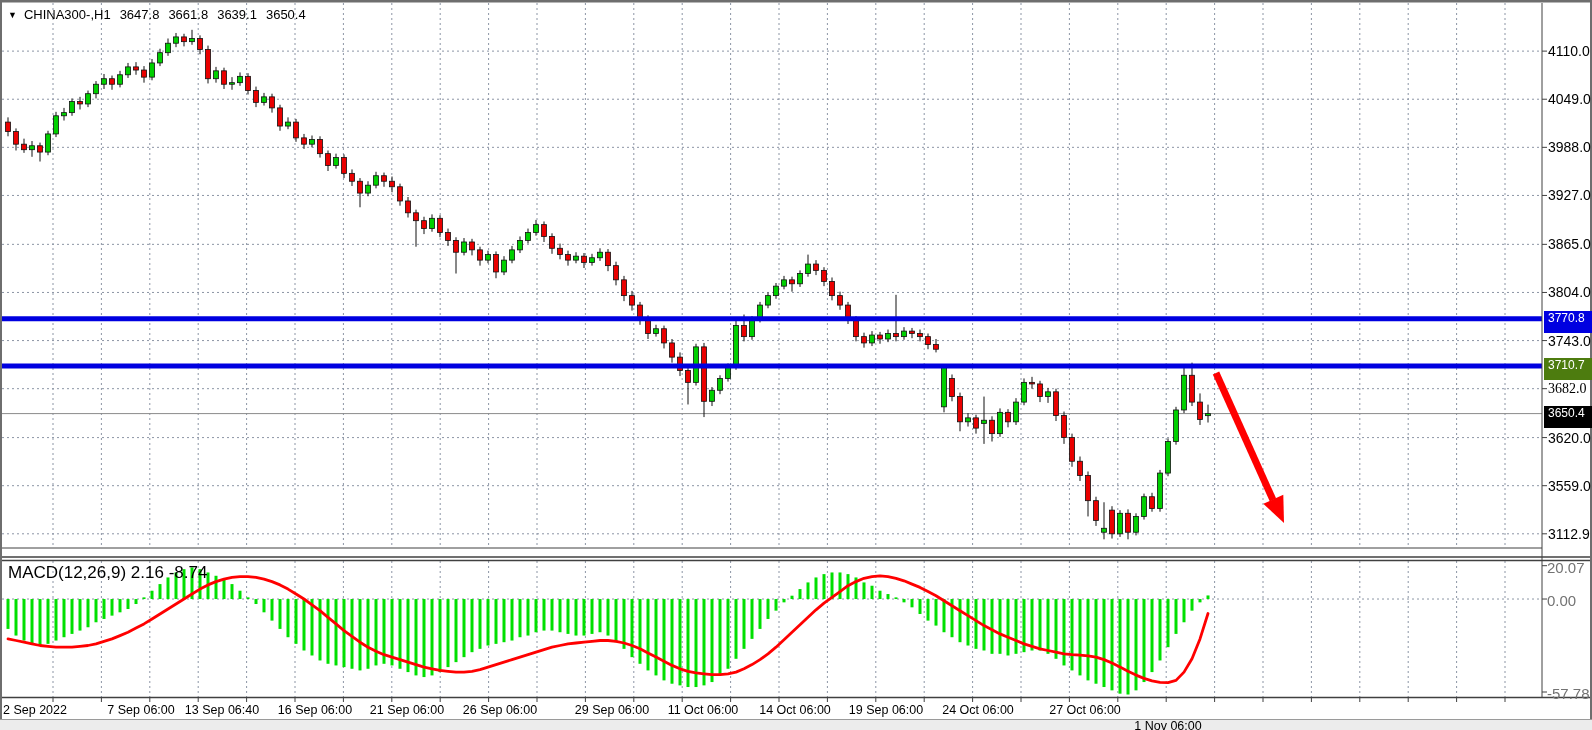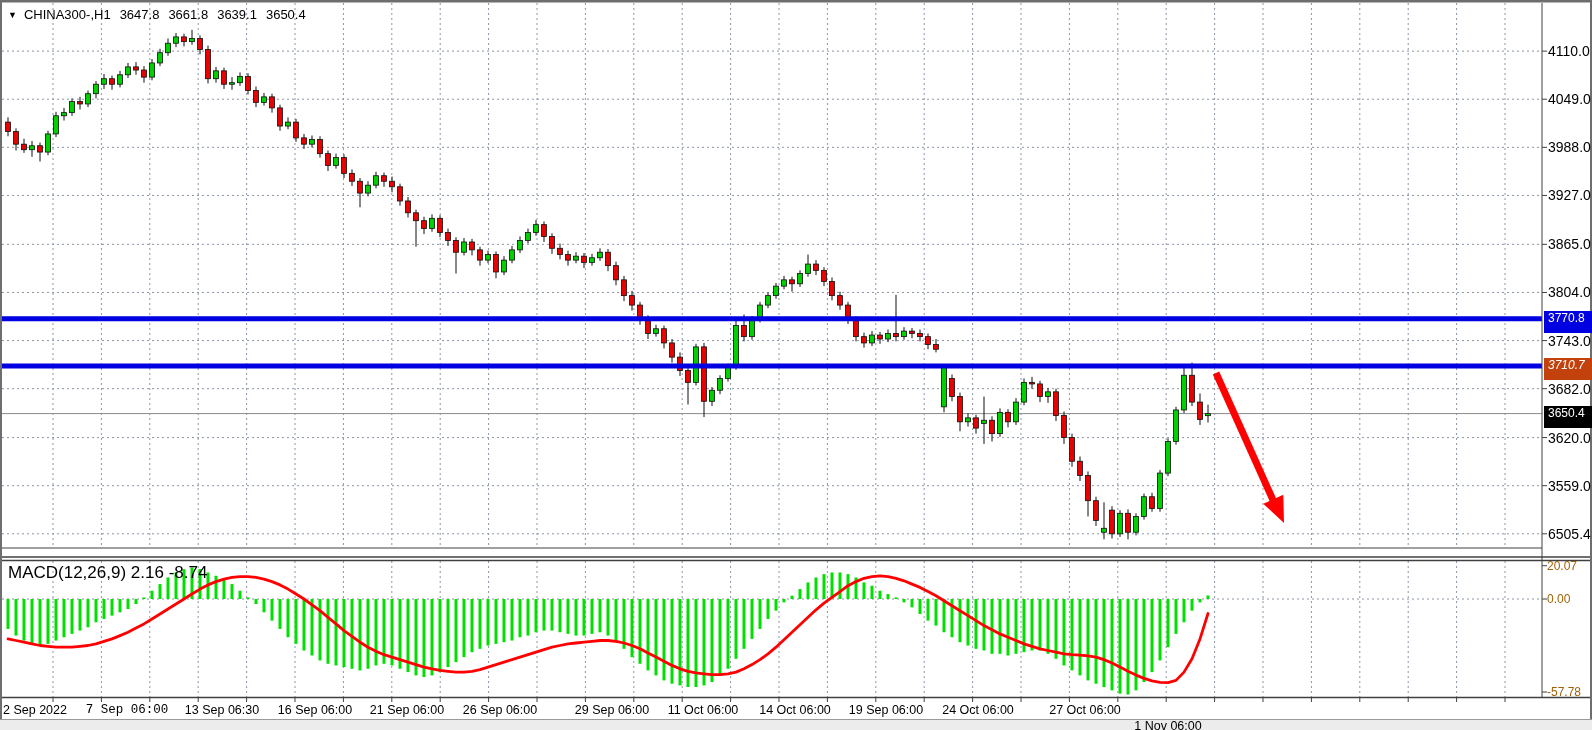--- a/index.html
+++ b/index.html
@@ -6,21 +6,21 @@
   #win{position:relative;width:1592px;height:730px;background:#ffffff;overflow:hidden;
        font-family:"Liberation Sans",sans-serif;border:0;}
   #chart-svg{position:absolute;left:0;top:0;}
   #header{position:absolute;left:8px;top:7px;display:flex;align-items:center;gap:0;
           font-size:13px;color:#000;white-space:pre;z-index:30;}
   #header .tri{font-size:9px;margin-right:7px;color:#000;}
   #header span.v{margin-left:9px;}
   #macd-label{position:absolute;left:8px;top:563px;font-size:17px;color:#000;z-index:30;}
   .pr-label{position:absolute;left:1548px;font-size:14px;color:#000;z-index:20;}
   .t-label{position:absolute;top:703px;font-size:12.5px;color:#000;transform:translateX(-50%);z-index:20;white-space:nowrap;}
-  .m-label{position:absolute;left:1547px;font-size:12px;color:#a16207;z-index:20;}
+  .m-label{position:absolute;left:1547px;font-size:15px;color:#737373;z-index:20;}
   .px-mark{position:absolute;left:1544px;width:48px;height:22px;line-height:15px;
            font-size:12px;color:#fff;padding-left:4px;box-sizing:border-box;z-index:25;}
   #price-axis{position:absolute;left:1542px;top:0;width:50px;height:697px;z-index:15;}
   #time-axis{position:absolute;left:0;top:698px;width:1592px;height:21px;z-index:15;}
   #bottom-strip{position:absolute;left:0;top:719px;width:1592px;height:11px;background:#ececec;
                 border-top:1px solid #9a9a9a;z-index:5;}
 </style>
 </head>
 <body>
 
@@ -637,33 +637,33 @@
   <div id="price-axis"></div>
   <div id="time-axis"></div>
   <div id="bottom-strip"></div>
 <div class="pr-label" style="top: 43.1114px;">4110.0</div>
     <div class="pr-label" style="top: 91.2229px;">4049.0</div>
     <div class="pr-label" style="top: 139.334px;">3988.0</div>
     <div class="pr-label" style="top: 187.446px;">3927.0</div>
     <div class="pr-label" style="top: 236.346px;">3865.0</div>
     <div class="pr-label" style="top: 284.457px;">3804.0</div>
     <div class="pr-label" style="top: 332.569px;">3743.0</div>
-    <div class="pr-label" style="top: 380.68px;">3682.0</div>
+    <div class="pr-label" style="top: 380.68px; font-family: Liberation Serif, serif;">3682.0</div>
     <div class="pr-label" style="top: 429.58px;">3620.0</div>
     <div class="pr-label" style="top: 477.692px;">3559.0</div>
-    <div class="pr-label" style="top: 525.803px;">6505.4</div>
+    <div class="pr-label" style="top: 525.803px;">3112.9</div>
     <div class="px-mark" style="top: 310.643px; background: rgb(0, 0, 224);">3770.8</div>
-    <div class="px-mark" style="top: 358.044px; background: #c2410c; font-style: italic;">3710.7</div>
+    <div class="px-mark" style="top: 358.044px; background: #4d7c0f;">3710.7</div>
     <div class="px-mark" style="top: 405.603px; background: rgb(0, 0, 0);">3650.4</div>
     <div class="m-label" style="top: 558.699px;">20.07</div>
     <div class="m-label" style="top: 592.027px;">0.00</div>
     <div class="m-label" style="top: 685px;">-57.78</div>
     <div class="t-label" style="left: 35px;">2 Sep 2022</div>
-    <div class="t-label" style="left: 127px; font-family: Liberation Mono, monospace;">7 Sep 06:00</div>
-    <div class="t-label" style="left: 222px;">13 Sep 06:30</div>
+    <div class="t-label" style="left: 141px;">7 Sep 06:00</div>
+    <div class="t-label" style="left: 222px;">13 Sep 06:40</div>
     <div class="t-label" style="left: 315px; text-align: center;">16 Sep 06:00</div>
     <div class="t-label" style="left: 407px;">21 Sep 06:00</div>
     <div class="t-label" style="left: 500px;">26 Sep 06:00</div>
     <div class="t-label" style="left: 612px;">29 Sep 06:00</div>
     <div class="t-label" style="left: 703px;">11 Oct 06:00</div>
     <div class="t-label" style="left: 795px;">14 Oct 06:00</div>
     <div class="t-label" style="left: 886px;">19 Sep 06:00</div>
     <div class="t-label" style="left: 978px;">24 Oct 06:00</div>
     <div class="t-label" style="left: 1085px;">27 Oct 06:00</div>
     <div class="t-label" style="left: 1168px; margin-top: 16px;">1 Nov 06:00</div>

